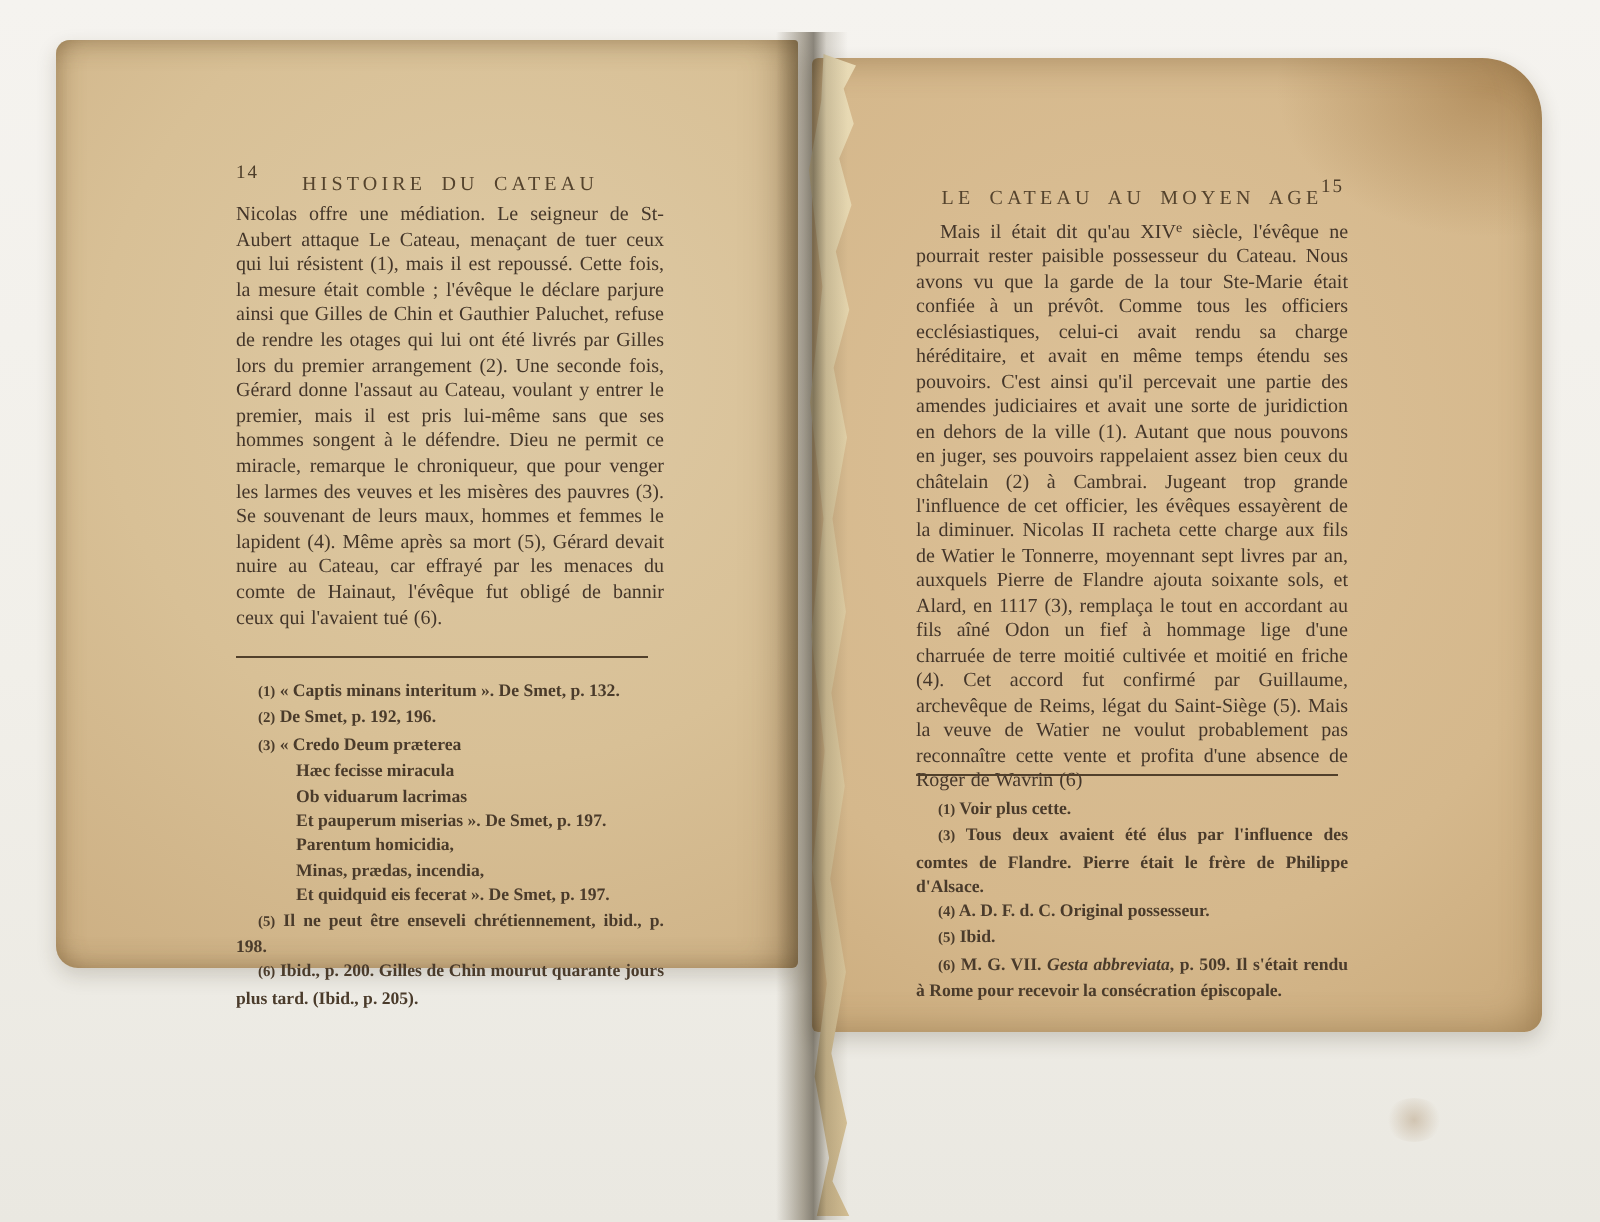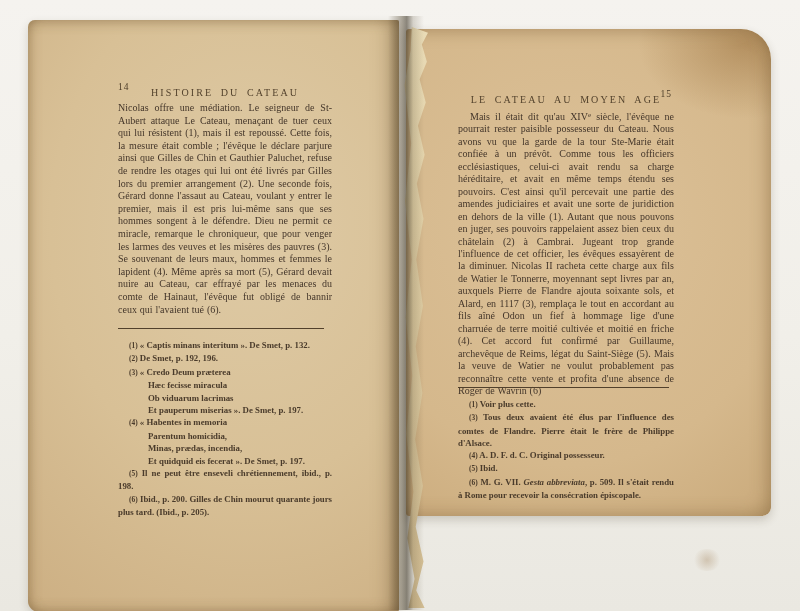--- a/index.html
+++ b/index.html
@@ -7,21 +7,21 @@
     width:800px;height:611px;
     font-family:"Liberation Serif","DejaVu Serif",serif;
     background:#f1efe9;
   }
   .scene{
     position:relative;width:800px;height:611px;overflow:hidden;
     background:linear-gradient(180deg,#f5f3ef 0%,#f1efe9 55%,#eae8e1 100%);
   }
   .page{position:absolute;color:#46382a;}
   .page-left{
-    left:28px;top:20px;width:371px;height:592px;
+    left:28px;top:20px;width:371px;height:464px;
     border-radius:7px 2px 3px 11px;
     background:
       radial-gradient(120% 95% at 60% 35%, #decaa5 0%, #d8c096 45%, #cdb084 82%, #c2a173 100%);
     box-shadow:
       inset -16px 0 20px -10px rgba(92,70,38,.55),
       inset 9px 0 12px -7px rgba(120,92,52,.45),
       inset 0 10px 14px -10px rgba(120,92,52,.40),
       inset 0 -10px 14px -10px rgba(120,92,52,.35),
       0 4px 10px rgba(60,50,30,.18);
   }
@@ -94,21 +94,20 @@
 
     <div class="fnrule"></div>
 
     <div class="footnotes">
       <div class="fn"><span class="marker">(1)</span> <span>« Captis minans interitum ». De Smet, p. 132.</span></div>
       <div class="fn"><span class="marker">(2)</span> <span>De Smet, p. 192, 196.</span></div>
       <div class="fn"><span class="marker">(3)</span> <span>« Credo Deum præterea</span></div>
       <div class="fn-verse">Hæc fecisse miracula</div>
       <div class="fn-verse">Ob viduarum lacrimas</div>
       <div class="fn-verse">Et pauperum miserias ». De Smet, p. 197.</div>
-      <div class="fn"><span class="marker">(4)</span> <span>« Habentes in memoria</span></div>
       <div class="fn-verse">Parentum homicidia,</div>
       <div class="fn-verse">Minas, prædas, incendia,</div>
       <div class="fn-verse">Et quidquid eis fecerat ». De Smet, p. 197.</div>
       <div class="fn"><span class="marker">(5)</span> <span>Il ne peut être enseveli chrétiennement, ibid., p. 198.</span></div>
       <div class="fn"><span class="marker">(6)</span> <span>Ibid., p. 200. Gilles de Chin mourut quarante jours plus tard. (Ibid., p. 205).</span></div>
     </div>
   </div>
 
   <div class="page page-right">
     <div class="header">

